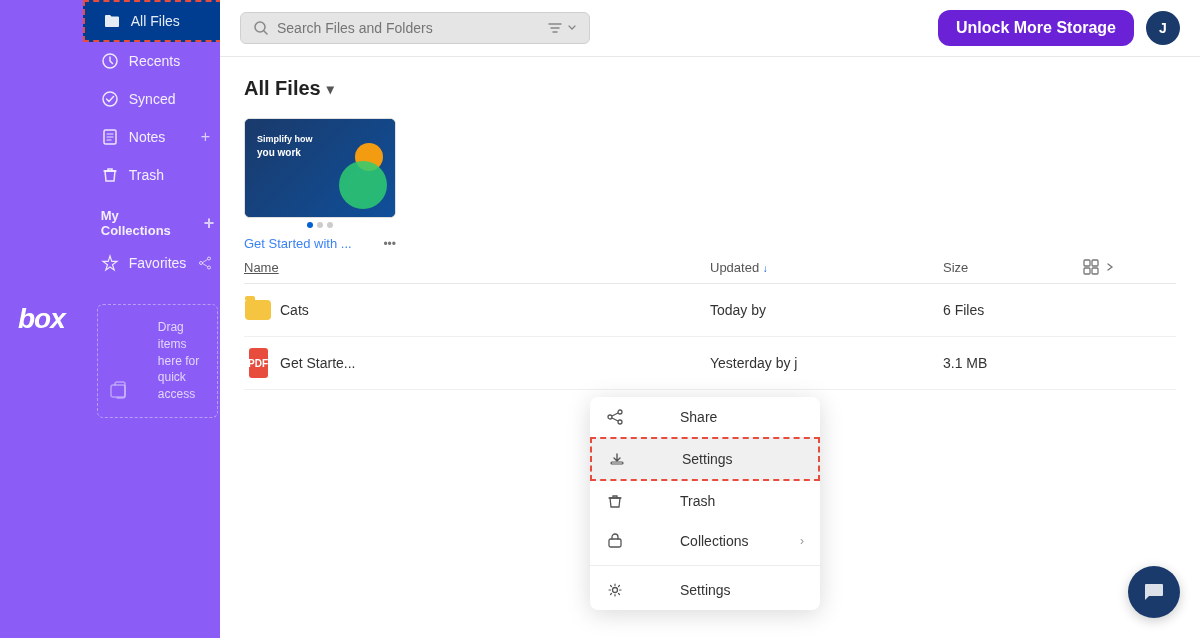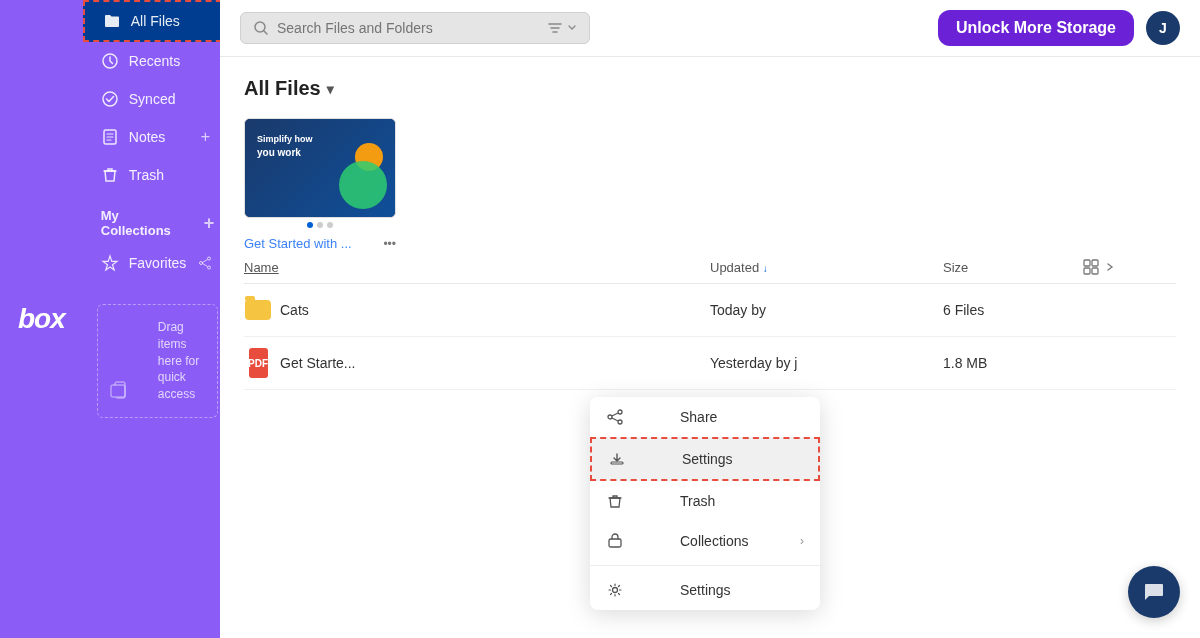--- a/index.html
+++ b/index.html
@@ -575,21 +575,21 @@
         <tr>
           <td>
             <div class="name-cell">
               <div class="folder-icon">
                 <div class="pdf-icon">PDF</div>
               </div>
               <span>Get Starte...</span>
             </div>
           </td>
           <td>Yesterday by j</td>
-          <td>1.8 MB</td>
+          <td>3.1 MB</td>
           <td></td>
         </tr>
       </tbody>
     </table>
 
     <div class="context-menu">
 
       <div class="context-menu-item">
         <span class="menu-icon">
           <svg width="16" height="16" viewBox="0 0 16 16" fill="none">

